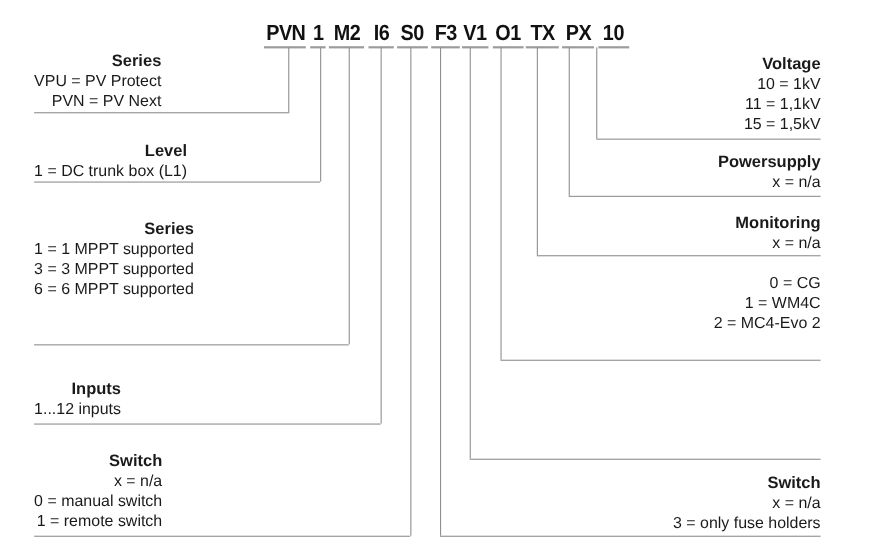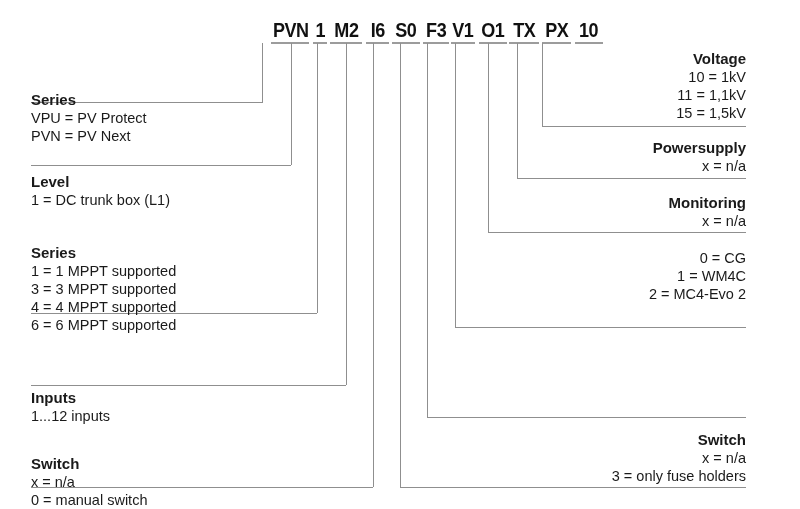--- a/index.html
+++ b/index.html
@@ -14,29 +14,28 @@
   
   .seg{
     position:absolute;
     top:19px;height:23px;
     border-bottom:2px solid #9c9c9c;
     text-align:center;
     font-size:20px;font-weight:700;
     letter-spacing:-0.5px;
     color:#111;
     white-space:nowrap;
-    margin-left:31px;
   }
   .seg .t{display:inline-block;transform:scaleX(.9);transform-origin:center bottom;}
   
   .vl{position:absolute;width:1px;background:#8f8f8f;}
   .hl{position:absolute;height:1px;background:#8f8f8f;}
   
   .block{position:absolute;white-space:nowrap;font-size:14.5px;line-height:18px;}
-  .block.left{left:31px;text-align:left;margin-top:44px;}
+  .block.left{left:31px;text-align:right;}
   .block.right{right:54px;text-align:right;}
   .bh{font-weight:700;font-size:15px;}
 </style>
 </head>
 <body>
 
 <div class="canvas">
 
   <div class="seg" style="left:240px;width:38px"><span class="t">PVN</span></div>
   <div class="seg" style="left:282px;width:14px"><span class="t">1</span></div>
@@ -83,21 +82,20 @@
 
   <div class="block left" style="top:129px">
     <div class="bh">Level</div>
     <div>1 = DC trunk box (L1)</div>
   </div>
 
   <div class="block left" style="top:200px">
     <div class="bh">Series</div>
     <div>1 = 1 MPPT supported</div>
     <div>3 = 3 MPPT supported</div>
-    <div>4 = 4 MPPT supported</div>
     <div>6 = 6 MPPT supported</div>
   </div>
 
   <div class="block left" style="top:345px">
     <div class="bh">Inputs</div>
     <div>1...12 inputs</div>
   </div>
 
   <div class="block left" style="top:411px">
     <div class="bh">Switch</div>

